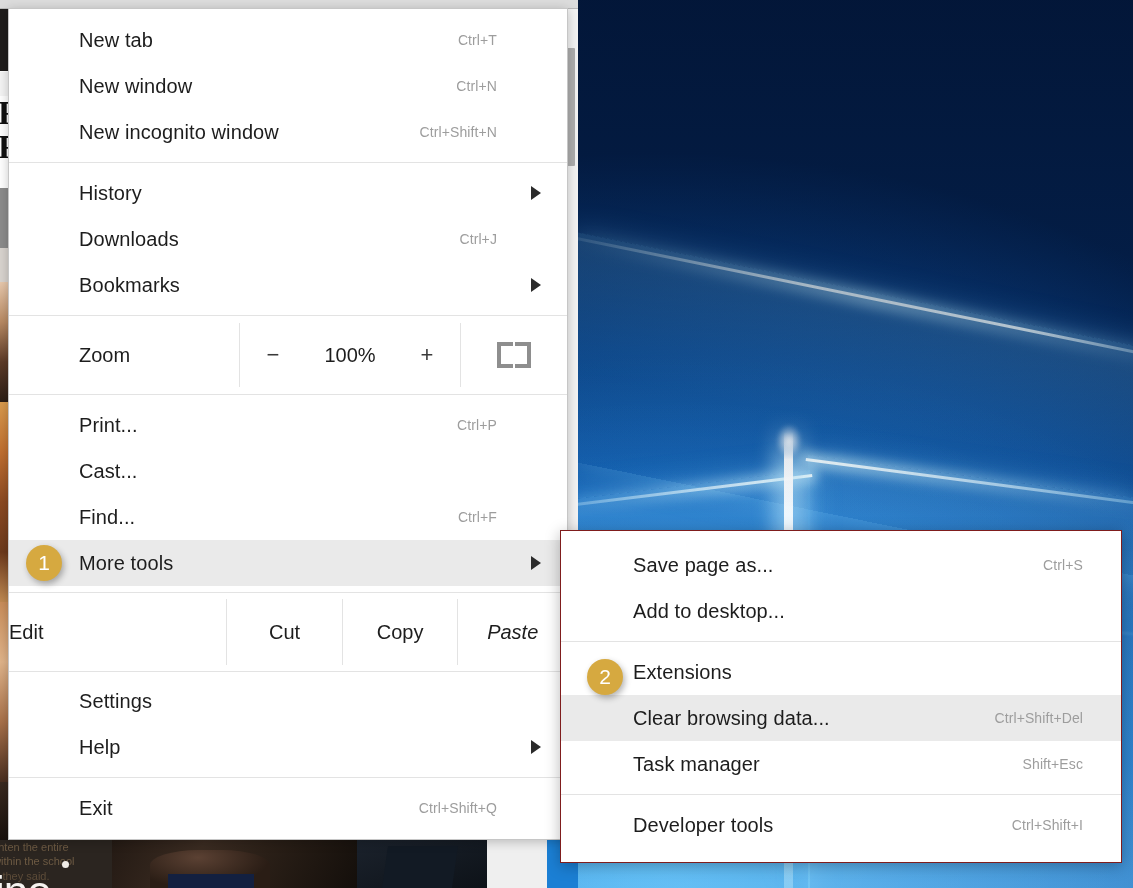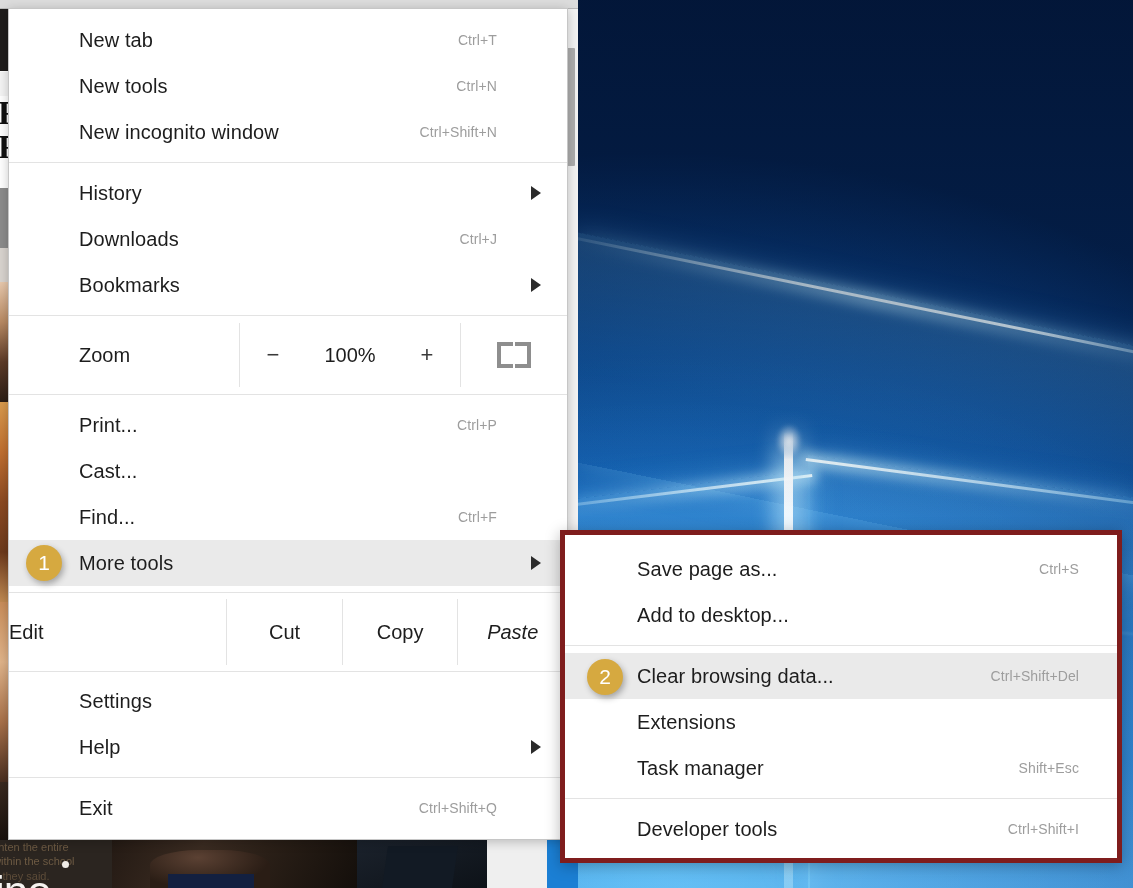--- a/index.html
+++ b/index.html
@@ -415,21 +415,21 @@
     cursor: default;
   }
   .edit-cell.btn.last { width: 110px; font-style: italic; }
 
   
   #submenu {
     position: absolute;
     left: 560px; top: 530px;
     width: 562px; height: 333px;
     background: #ffffff;
-    border: 5px solid #7f1d1d;
+    border: 1px solid #7f1d1d;
     box-sizing: border-box;
     box-shadow: 0 3px 14px rgba(0,0,0,0.28);
     overflow: hidden;
     color: #1a1a1a;
   }
   #submenu .menu-pad-top { height: 11px; }
   #submenu .mi { padding-left: 72px; height: 46px; }
   #submenu .mi .shortcut { padding-right: 28px; }
 
   
@@ -513,21 +513,21 @@
 <div id="main-menu">
   <div class="menu-pad-top"></div>
 
   <div class="mi">
     <span class="label">New tab</span>
     <span class="spacer"></span>
     <span class="shortcut">Ctrl+T</span>
   </div>
 
   <div class="mi">
-    <span class="label">New tools</span>
+    <span class="label">New window</span>
     <span class="spacer"></span>
     <span class="shortcut">Ctrl+N</span>
   </div>
 
   <div class="mi">
     <span class="label">New incognito window</span>
     <span class="spacer"></span>
     <span class="shortcut">Ctrl+Shift+N</span>
   </div>
 
@@ -638,33 +638,33 @@
   </div>
 
   <div class="mi">
     <span class="label">Add to desktop...</span>
     <span class="spacer"></span>
     <span class="shortcut"></span>
   </div>
 
   <div class="sep"></div>
 
+  <div class="mi">
+    <span class="label">Extensions</span>
+    <span class="spacer"></span>
+    <span class="shortcut"></span>
+  </div>
+
   <div class="mi highlighted">
     <span class="label">Clear browsing data...</span>
     <span class="spacer"></span>
     <span class="shortcut">Ctrl+Shift+Del</span>
   </div>
 
   <div class="mi">
-    <span class="label">Extensions</span>
-    <span class="spacer"></span>
-    <span class="shortcut"></span>
-  </div>
-
-  <div class="mi">
     <span class="label">Task manager</span>
     <span class="spacer"></span>
     <span class="shortcut">Shift+Esc</span>
   </div>
 
   <div class="sep"></div>
 
   <div class="mi">
     <span class="label">Developer tools</span>
     <span class="spacer"></span>

